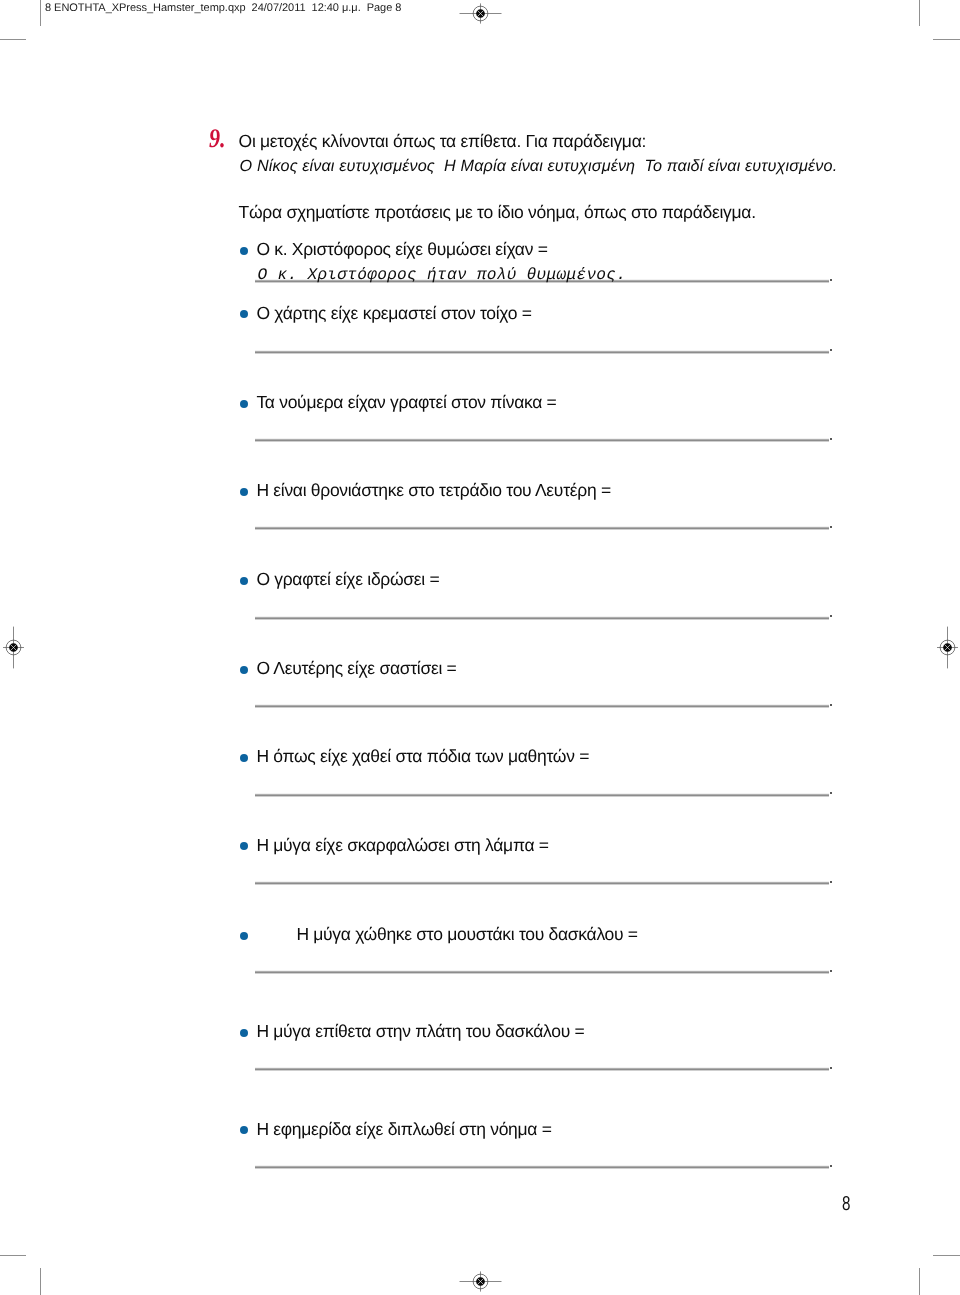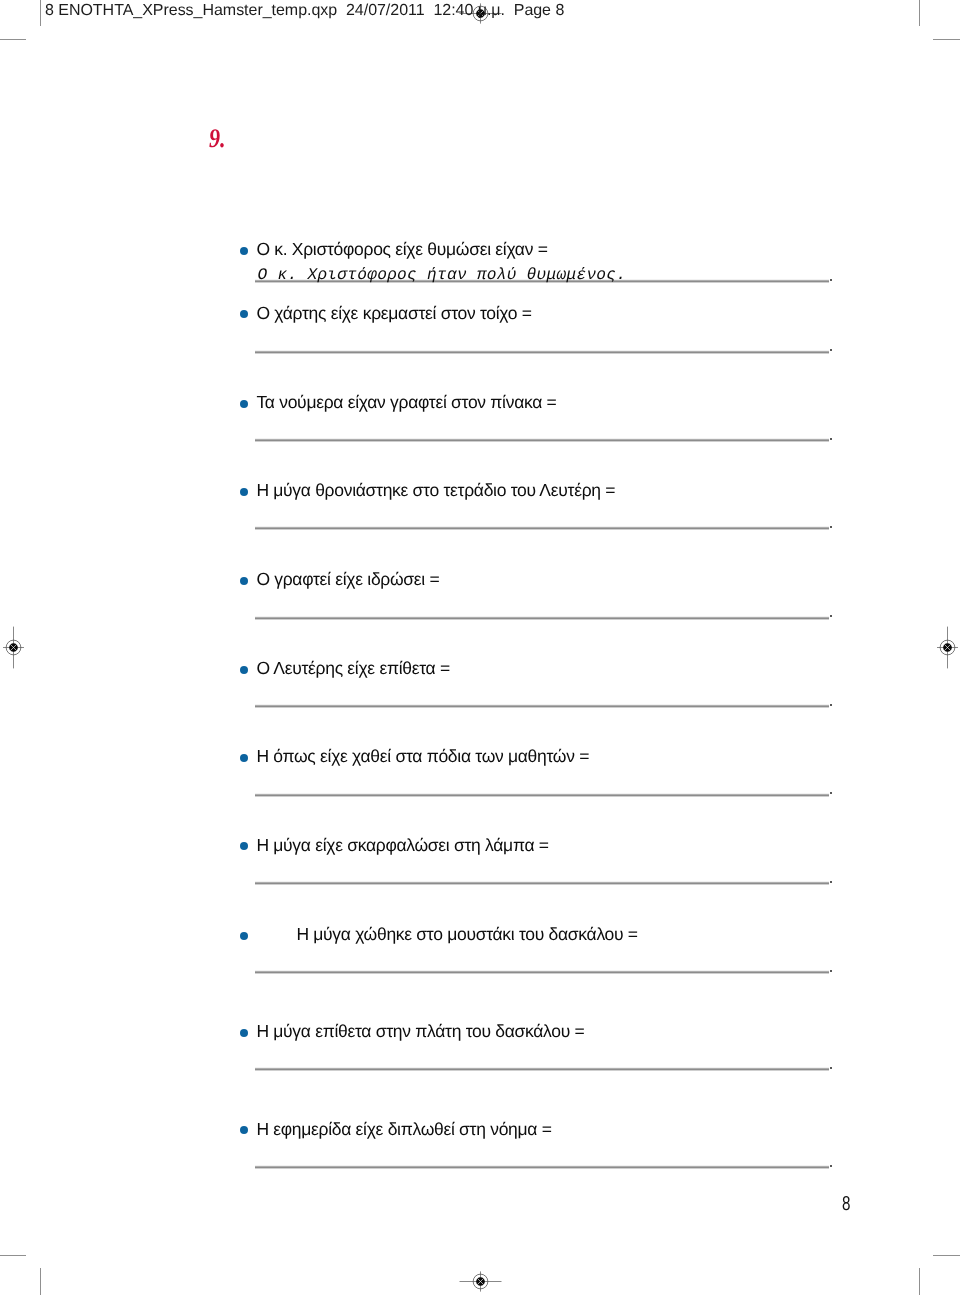--- a/index.html
+++ b/index.html
@@ -8,21 +8,21 @@
        font-family:"Liberation Sans",sans-serif;
        -webkit-font-smoothing:antialiased;
        -moz-osx-font-smoothing:grayscale;
        text-rendering:geometricPrecision;}
   .page{position:relative;width:960px;height:1295px;background:#fff;}
 
   
   .cm{position:absolute;background:#909090;}
 
   
-  .slug{position:absolute;left:45px;top:2.6px;font-size:16px;color:#1d1d1d;
+  .slug{position:absolute;left:45px;top:2.6px;font-size:11px;color:#1d1d1d;
         white-space:pre;line-height:1;letter-spacing:-0.03px;}
 
   
   .qnum{position:absolute;font-family:"Liberation Serif",serif;
         font-style:italic;font-weight:700;font-size:27px;color:#cf0f3a;
         line-height:1;white-space:nowrap;display:inline-block;
         transform:scaleX(0.82);transform-origin:left top;}
   .ln{position:absolute;font-size:17.5px;color:#0d0d0d;white-space:pre;line-height:1;
       letter-spacing:-0.3px;}
   .hand{font-style:italic;font-size:16.2px;letter-spacing:0.25px;}
@@ -99,45 +99,48 @@
     <circle cx="25.5" cy="25.5" r="4.35" fill="#0a0a0a"></circle>
     <g stroke="#ffffff" stroke-width="0.62">
       <line x1="22.4" y1="22.4" x2="28.6" y2="28.6"></line>
       <line x1="28.6" y1="22.4" x2="22.4" y2="28.6"></line>
     </g>
   </svg>
 
   <div class="slug">8 ENOTHTA_XPress_Hamster_temp.qxp  24/07/2011  12:40 μ.μ.  Page 8</div>
 
   <div class="qnum" style="left:209px;top:124.5px;">9.</div>
+  <div class="ln" style="left:238.6px;top:132.6px;">Οι μετοχές κλίνονται όπως τα επίθετα. Για παράδειγμα:</div>
+  <div class="ln hand ex" style="left:239.6px;top:157.6px;">Ο Νίκος είναι ευτυχισμένος  Η Μαρία είναι ευτυχισμένη  Το παιδί είναι ευτυχισμένο.</div>
+  <div class="ln" style="left:238.6px;top:203.7px;">Τώρα σχηματίστε προτάσεις με το ίδιο νόημα, όπως στο παράδειγμα.</div>
 
   <div id="items">
       <div class="bullet" style="left: 240px; top: 247px;"></div>
       <div class="ln" style="left: 256.4px; top: 241.4px;">Ο κ. Χριστόφορος είχε θυμώσει είχαν =</div>
       <div class="rule" style="left: 255px; top: 278.2px; width: 574px;"></div>
       <div class="enddot" style="left: 830px; top: 278.8px;"></div>
       <div class="ln hand" style="left: 257.6px; top: 266.8px; font-family: Liberation Mono, monospace;">Ο κ. Χριστόφορος ήταν πολύ θυμωμένος.</div>
       <div class="bullet" style="left: 240px; top: 310.4px;"></div>
       <div class="ln" style="left: 256.4px; top: 304.8px;">Ο χάρτης είχε κρεμαστεί στον τοίχο =</div>
       <div class="rule" style="left: 255px; top: 348.5px; width: 574px;"></div>
       <div class="enddot" style="left: 830px; top: 349.1px;"></div>
       <div class="bullet" style="left: 240px; top: 399.6px;"></div>
       <div class="ln" style="left: 256.4px; top: 394px;">Τα νούμερα είχαν γραφτεί στον πίνακα =</div>
       <div class="rule" style="left: 255px; top: 437.3px; width: 574px;"></div>
       <div class="enddot" style="left: 830px; top: 437.9px;"></div>
       <div class="bullet" style="left: 240px; top: 487.7px;"></div>
-      <div class="ln" style="left: 256.4px; top: 482.1px;">Η μύγα θρονιάστηκε στο τετράδιο του Λευτέρη =</div>
+      <div class="ln" style="left: 256.4px; top: 482.1px;">Η είναι θρονιάστηκε στο τετράδιο του Λευτέρη =</div>
       <div class="rule" style="left: 255px; top: 525.4px; width: 574px;"></div>
       <div class="enddot" style="left: 830px; top: 526px;"></div>
       <div class="bullet" style="left: 240px; top: 576.7px;"></div>
       <div class="ln" style="left: 256.4px; top: 571.1px;">Ο γραφτεί είχε ιδρώσει =</div>
       <div class="rule" style="left: 255px; top: 614.5px; width: 574px;"></div>
       <div class="enddot" style="left: 830px; top: 615.1px;"></div>
       <div class="bullet" style="left: 240px; top: 665.6px;"></div>
-      <div class="ln" style="left: 256.4px; top: 660px;">Ο Λευτέρης είχε επίθετα =</div>
+      <div class="ln" style="left: 256.4px; top: 660px;">Ο Λευτέρης είχε σαστίσει =</div>
       <div class="rule" style="left: 255px; top: 703.3px; width: 574px;"></div>
       <div class="enddot" style="left: 830px; top: 703.9px;"></div>
       <div class="bullet" style="left: 240px; top: 754px;"></div>
       <div class="ln" style="left: 256.4px; top: 748.4px;">Η όπως είχε χαθεί στα πόδια των μαθητών =</div>
       <div class="rule" style="left: 255px; top: 791.7px; width: 574px;"></div>
       <div class="enddot" style="left: 830px; top: 792.3px;"></div>
       <div class="bullet" style="left: 240px; top: 842.4px;"></div>
       <div class="ln" style="left: 256.4px; top: 836.8px; text-align: center;">Η μύγα είχε σκαρφαλώσει στη λάμπα =</div>
       <div class="rule" style="left: 255px; top: 880.1px; width: 574px;"></div>
       <div class="enddot" style="left: 830px; top: 880.7px;"></div>

